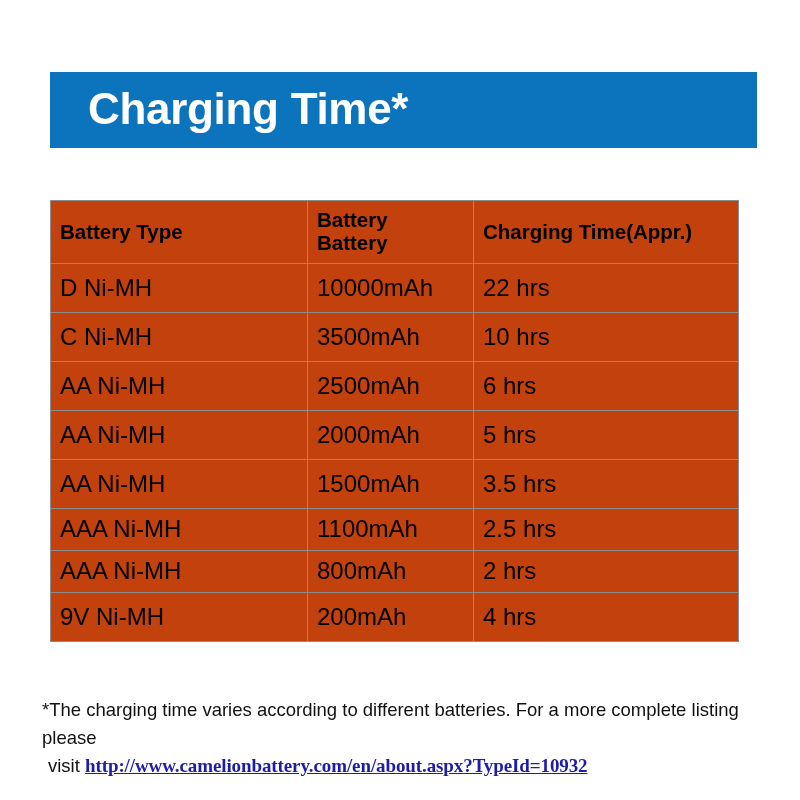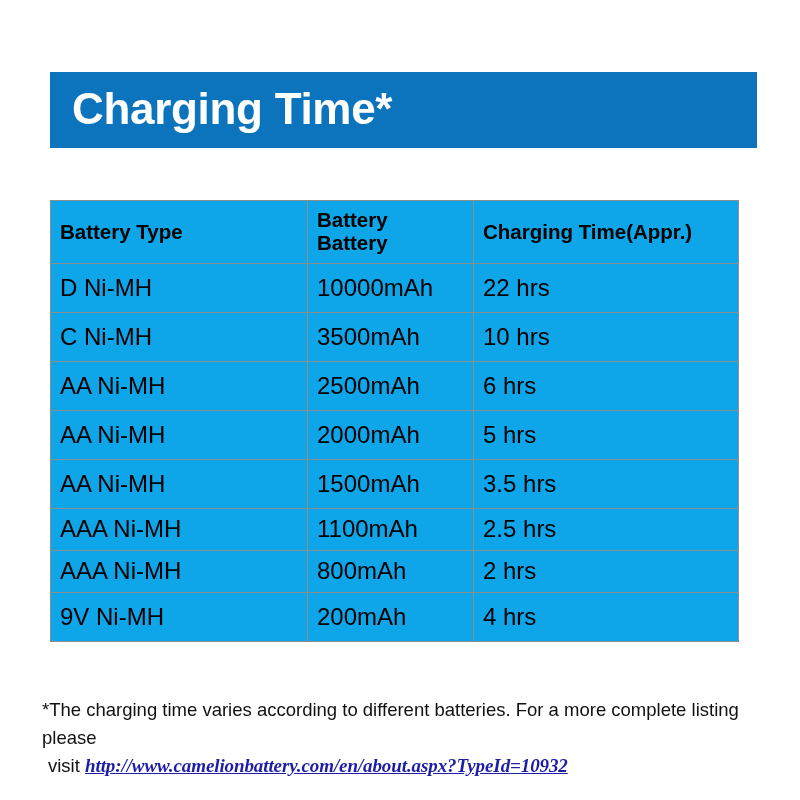--- a/index.html
+++ b/index.html
@@ -27,21 +27,21 @@
     position: absolute;
     left: 50px;
     top: 72px;
     width: 707px;
     height: 76px;
     background: #0c73bd;
     box-sizing: border-box;
   }
   .banner-title {
     position: absolute;
-    left: 22px;
+    left: 38px;
     top: 50%;
     transform: translateY(-52%);
     color: #ffffff;
     font-family: "Liberation Sans", "DejaVu Sans", sans-serif;
     font-size: 44px;
     font-weight: bold;
     letter-spacing: -0.3px;
     line-height: 1;
     white-space: nowrap;
   }
@@ -50,21 +50,21 @@
   .table-wrap {
     position: absolute;
     left: 50px;
     top: 200px;
     width: 688px;
   }
   table.spec {
     border-collapse: collapse;
     width: 688px;
     table-layout: fixed;
-    background: #0ea5e9;
+    background: #c2410c;
   }
   table.spec col.c1 { width: 257px; }
   table.spec col.c2 { width: 166px; }
   table.spec col.c3 { width: 265px; }
 
   table.spec td, table.spec th {
     border: 1px solid #8d8d8d;
     text-align: left;
     vertical-align: middle;
     padding: 0 0 0 9px;
@@ -98,21 +98,20 @@
     font-size: 18.5px;
     color: #111111;
     line-height: 1.52;
   }
   .footnote .fn-line2 {
     display: block;
     padding-left: 6px;
   }
   .footnote a.fn-url {
     font-family: "Liberation Serif", "DejaVu Serif", serif;
-    font-style: italic;
     font-weight: bold;
     font-size: 19px;
     color: #1d1da8;
     text-decoration: underline;
     letter-spacing: -0.1px;
   }
 </style>
 </head>
 <body>
 

